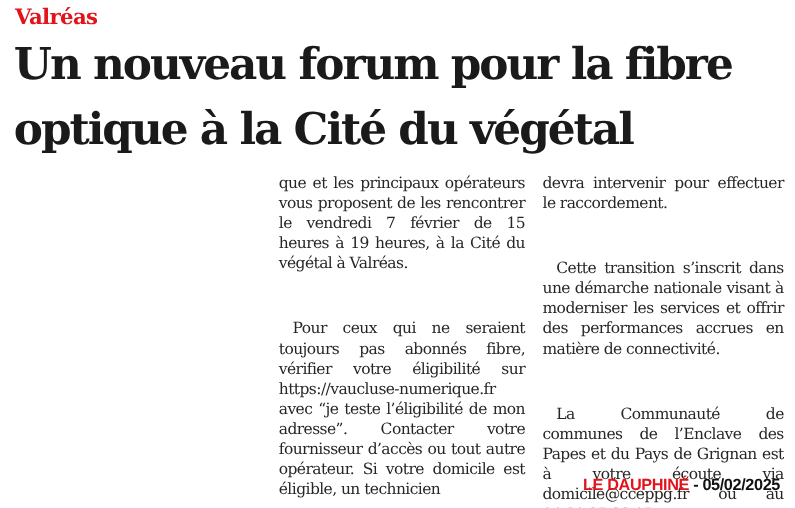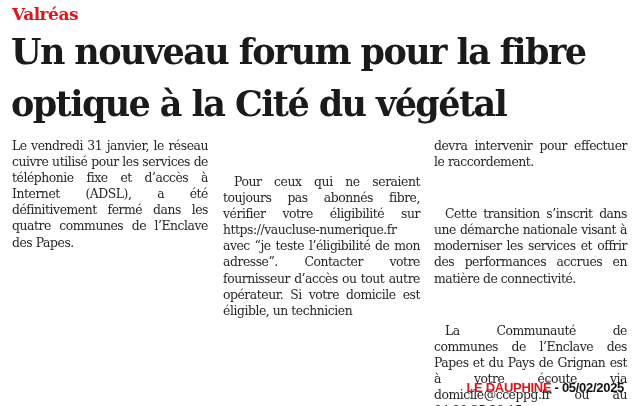--- a/index.html
+++ b/index.html
@@ -36,24 +36,24 @@
   .source .paper { color: #e3131b; }
   .source .sep, .source .date { color: #111111; }
 </style>
 </head>
 <body>
 
 <div class="kicker">Valréas</div>
 <h1 class="headline">Un nouveau forum pour la fibre optique à la Cité du végétal</h1>
 
 <div class="col" id="col1">
-  <p>Le vendredi 31 janvier, le réseau cuivre utilisé pour les services de téléphonie fixe et d’accès à Internet (ADSL), a été définitivement fermé dans les quatre communes de l’Enclave des Papes.</p>
 </div>
 
 <div class="col" id="col2">
+  <p>que et les principaux opérateurs vous proposent de les rencontrer le vendredi 7 février de 15 heures à 19 heures, à la Cité du végétal à Valréas.</p>
   <p class="indent">Pour ceux qui ne seraient toujours pas abonnés fibre, vérifier votre éligibilité sur https://vaucluse-numerique.fr avec “je teste l’éligibilité de mon adresse”. Contacter votre fournisseur d’accès ou tout autre opérateur. Si votre domicile est éligible, un technicien</p>
 </div>
 
 <div class="col" id="col3">
   <p>devra intervenir pour effectuer le raccordement.</p>
   <p class="indent">Cette transition s’inscrit dans une démarche nationale visant à moderniser les services et offrir des performances accrues en matière de connectivité.</p>
   <p class="indent">La Communauté de communes de l’Enclave des Papes et du Pays de Grignan est à votre écoute via domicile@cceppg.fr ou au 04.90.35.38.15.</p>
   <p class="byline"><span class="dot"></span><span>L.D.</span></p>
 </div>
 

